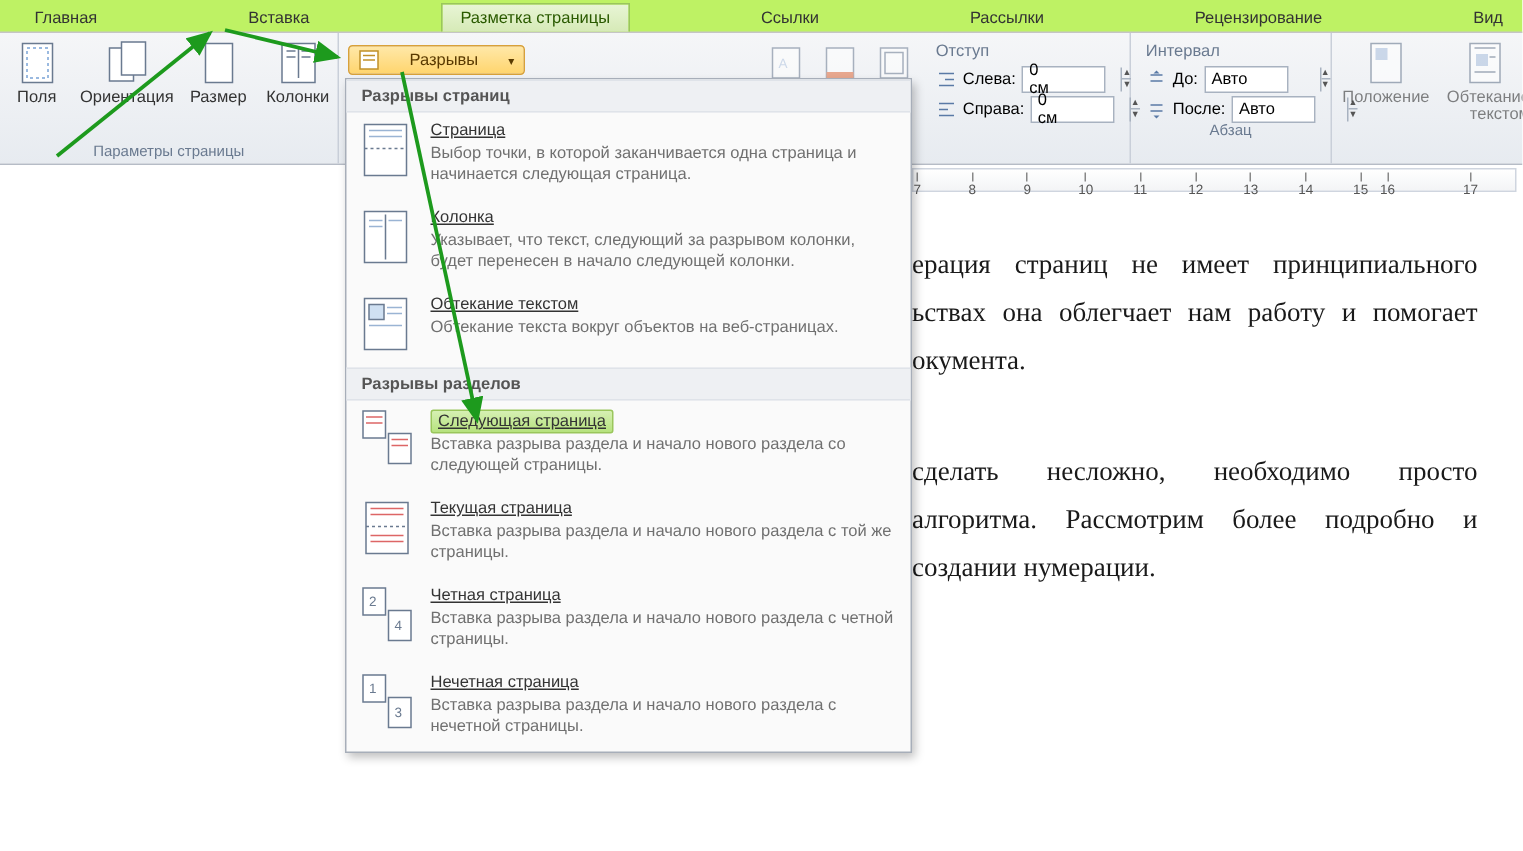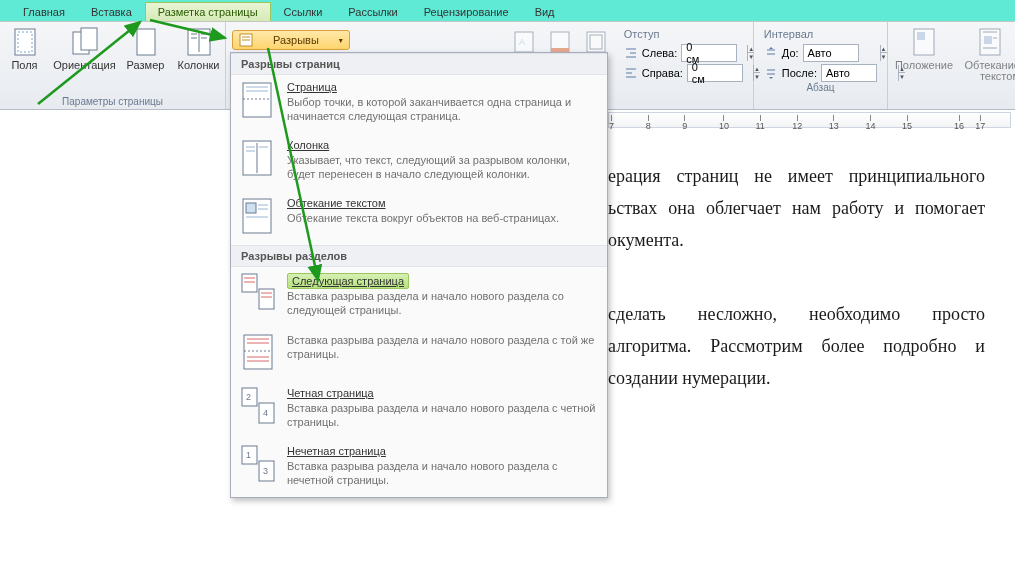--- a/index.html
+++ b/index.html
@@ -13,21 +13,22 @@
     position: relative;
   }
 
   
   .tabs {
     height: 22px;
     display: flex;
     align-items: flex-end;
     padding-left: 10px;
     border-bottom: 1px solid #c5c5c5;
-    background: #5eead4;
+    background: #bef264;
+    justify-content: space-between;
   }
   .tab {
     padding: 3px 12px 3px 12px;
     color: #333;
     cursor: default;
     border: 1px solid transparent;
     border-bottom: none;
   }
   .tab.active {
     background: linear-gradient(#e8f5d5, #d6eab7);
@@ -489,20 +490,21 @@
           <line x1="6" y1="6" x2="28" y2="6"></line>
           <line x1="6" y1="10" x2="28" y2="10"></line>
         </g>
         <line x1="3" y1="18" x2="31" y2="18" stroke="#6a7a90" stroke-dasharray="2 2"></line>
         <g stroke="#d66">
           <line x1="6" y1="24" x2="28" y2="24"></line>
           <line x1="6" y1="28" x2="28" y2="28"></line>
         </g>
       </svg>
     <div class="dd-text">
+      <div class="dd-title"><u>Текущая страница</u></div>
       <div class="dd-desc">Вставка разрыва раздела и начало нового раздела с той же страницы.</div>
     </div>
   </div>
 
   <div class="dd-item">
     <svg class="dd-icon" viewBox="0 0 34 38">
         <rect x="1" y="1" width="15" height="18" fill="#fff" stroke="#6a7a90"></rect>
         <text x="5" y="13" font-size="9" fill="#6a7a90">2</text>
         <rect x="18" y="16" width="15" height="20" fill="#fff" stroke="#6a7a90"></rect>
         <text x="22" y="29" font-size="9" fill="#6a7a90">4</text>
@@ -558,21 +560,21 @@
         <div style="text-align:center;">13</div>
       </div>
       <div class="tick" style="left: 256.455px;">
         <div class="tick-line"></div>
         <div style="text-align:center;">14</div>
       </div>
       <div class="tick" style="left: 293.091px;">
         <div class="tick-line"></div>
         <div style="text-align:center;">15</div>
       </div>
-      <div class="tick" style="left: 345px;">
+      <div class="tick" style="left: 311px;">
         <div class="tick-line"></div>
         <div style="text-align:center;">16</div>
       </div>
       <div class="tick" style="left: 366.364px;">
         <div class="tick-line"></div>
         <div style="text-align:center;">17</div>
       </div>
     </div>
 </div>
 

